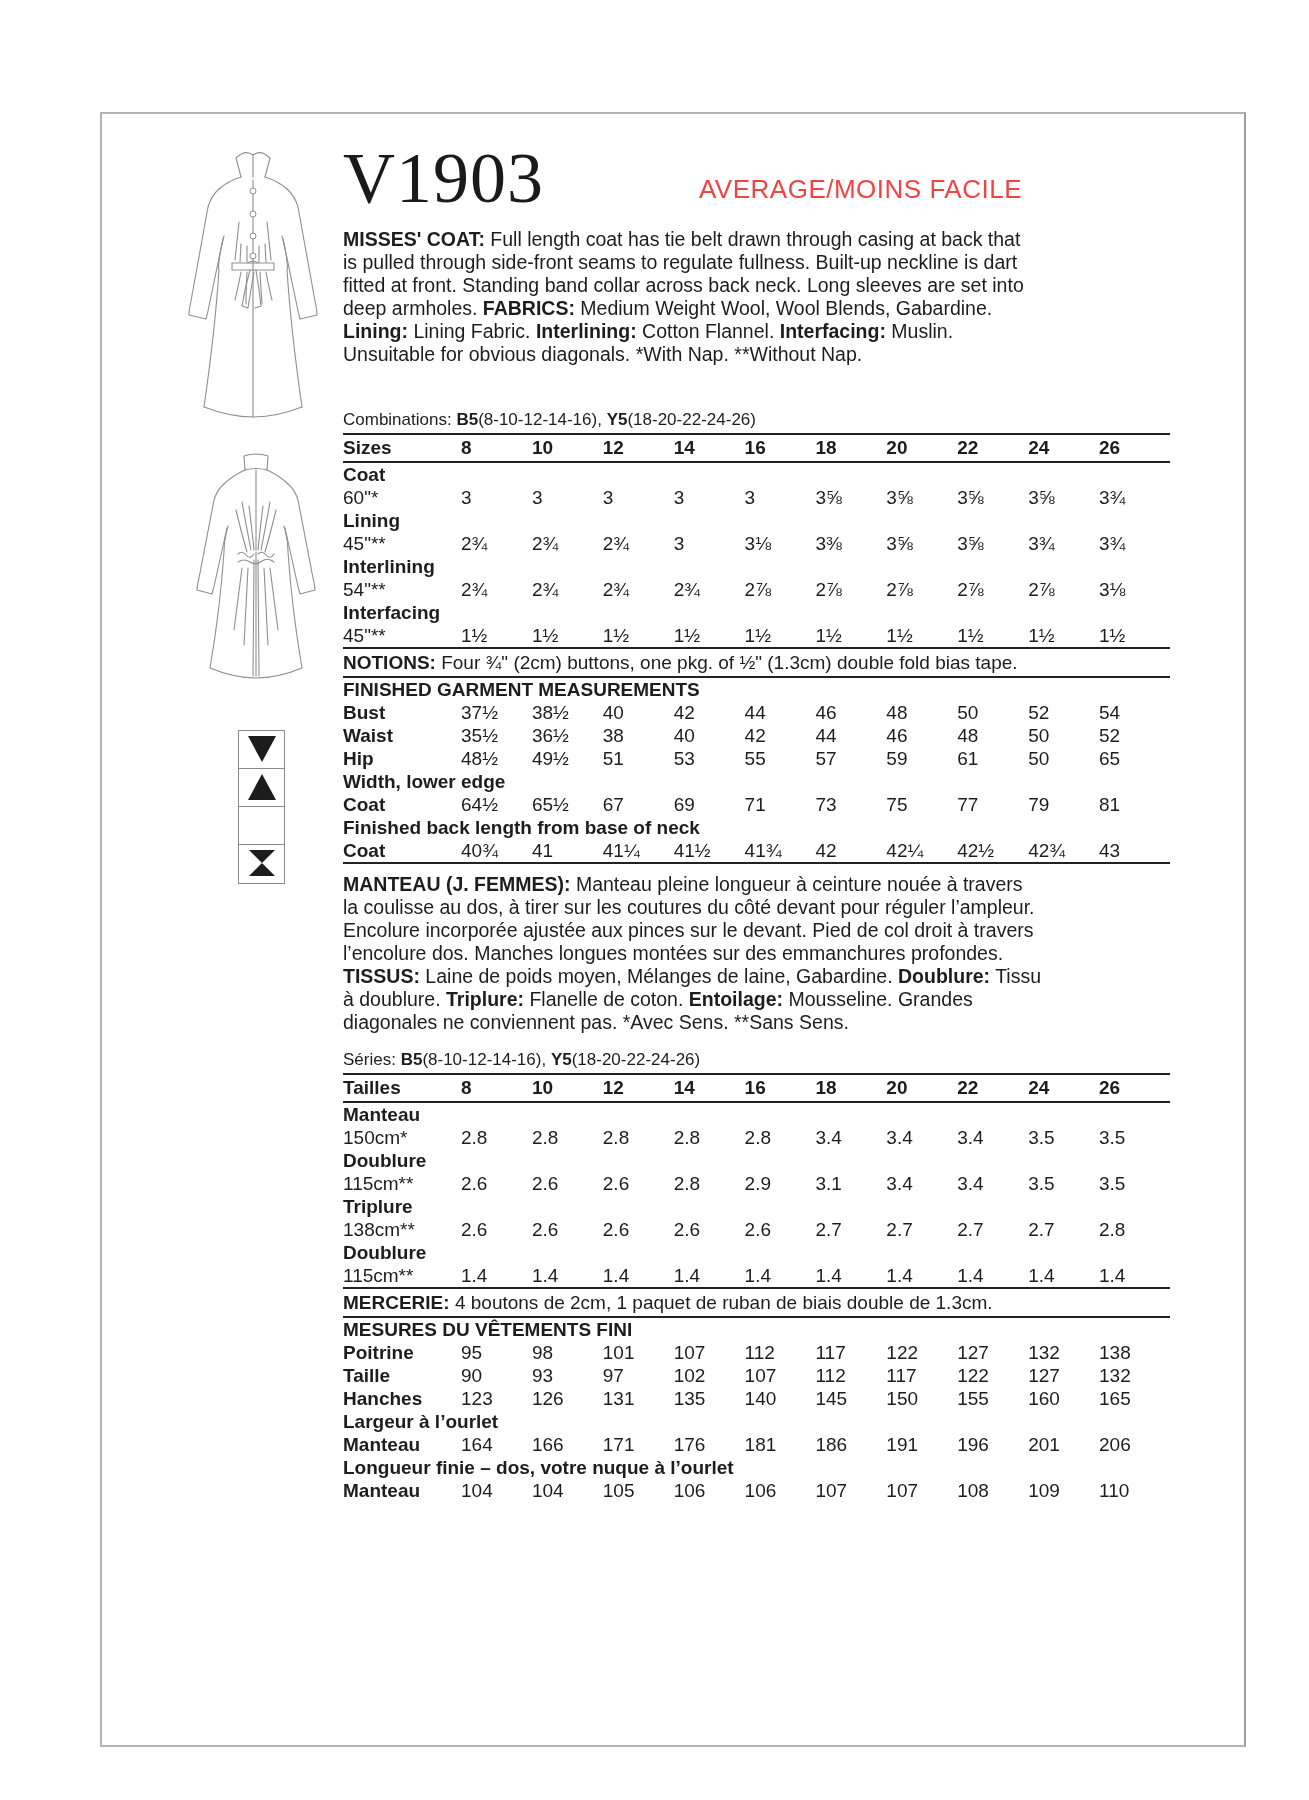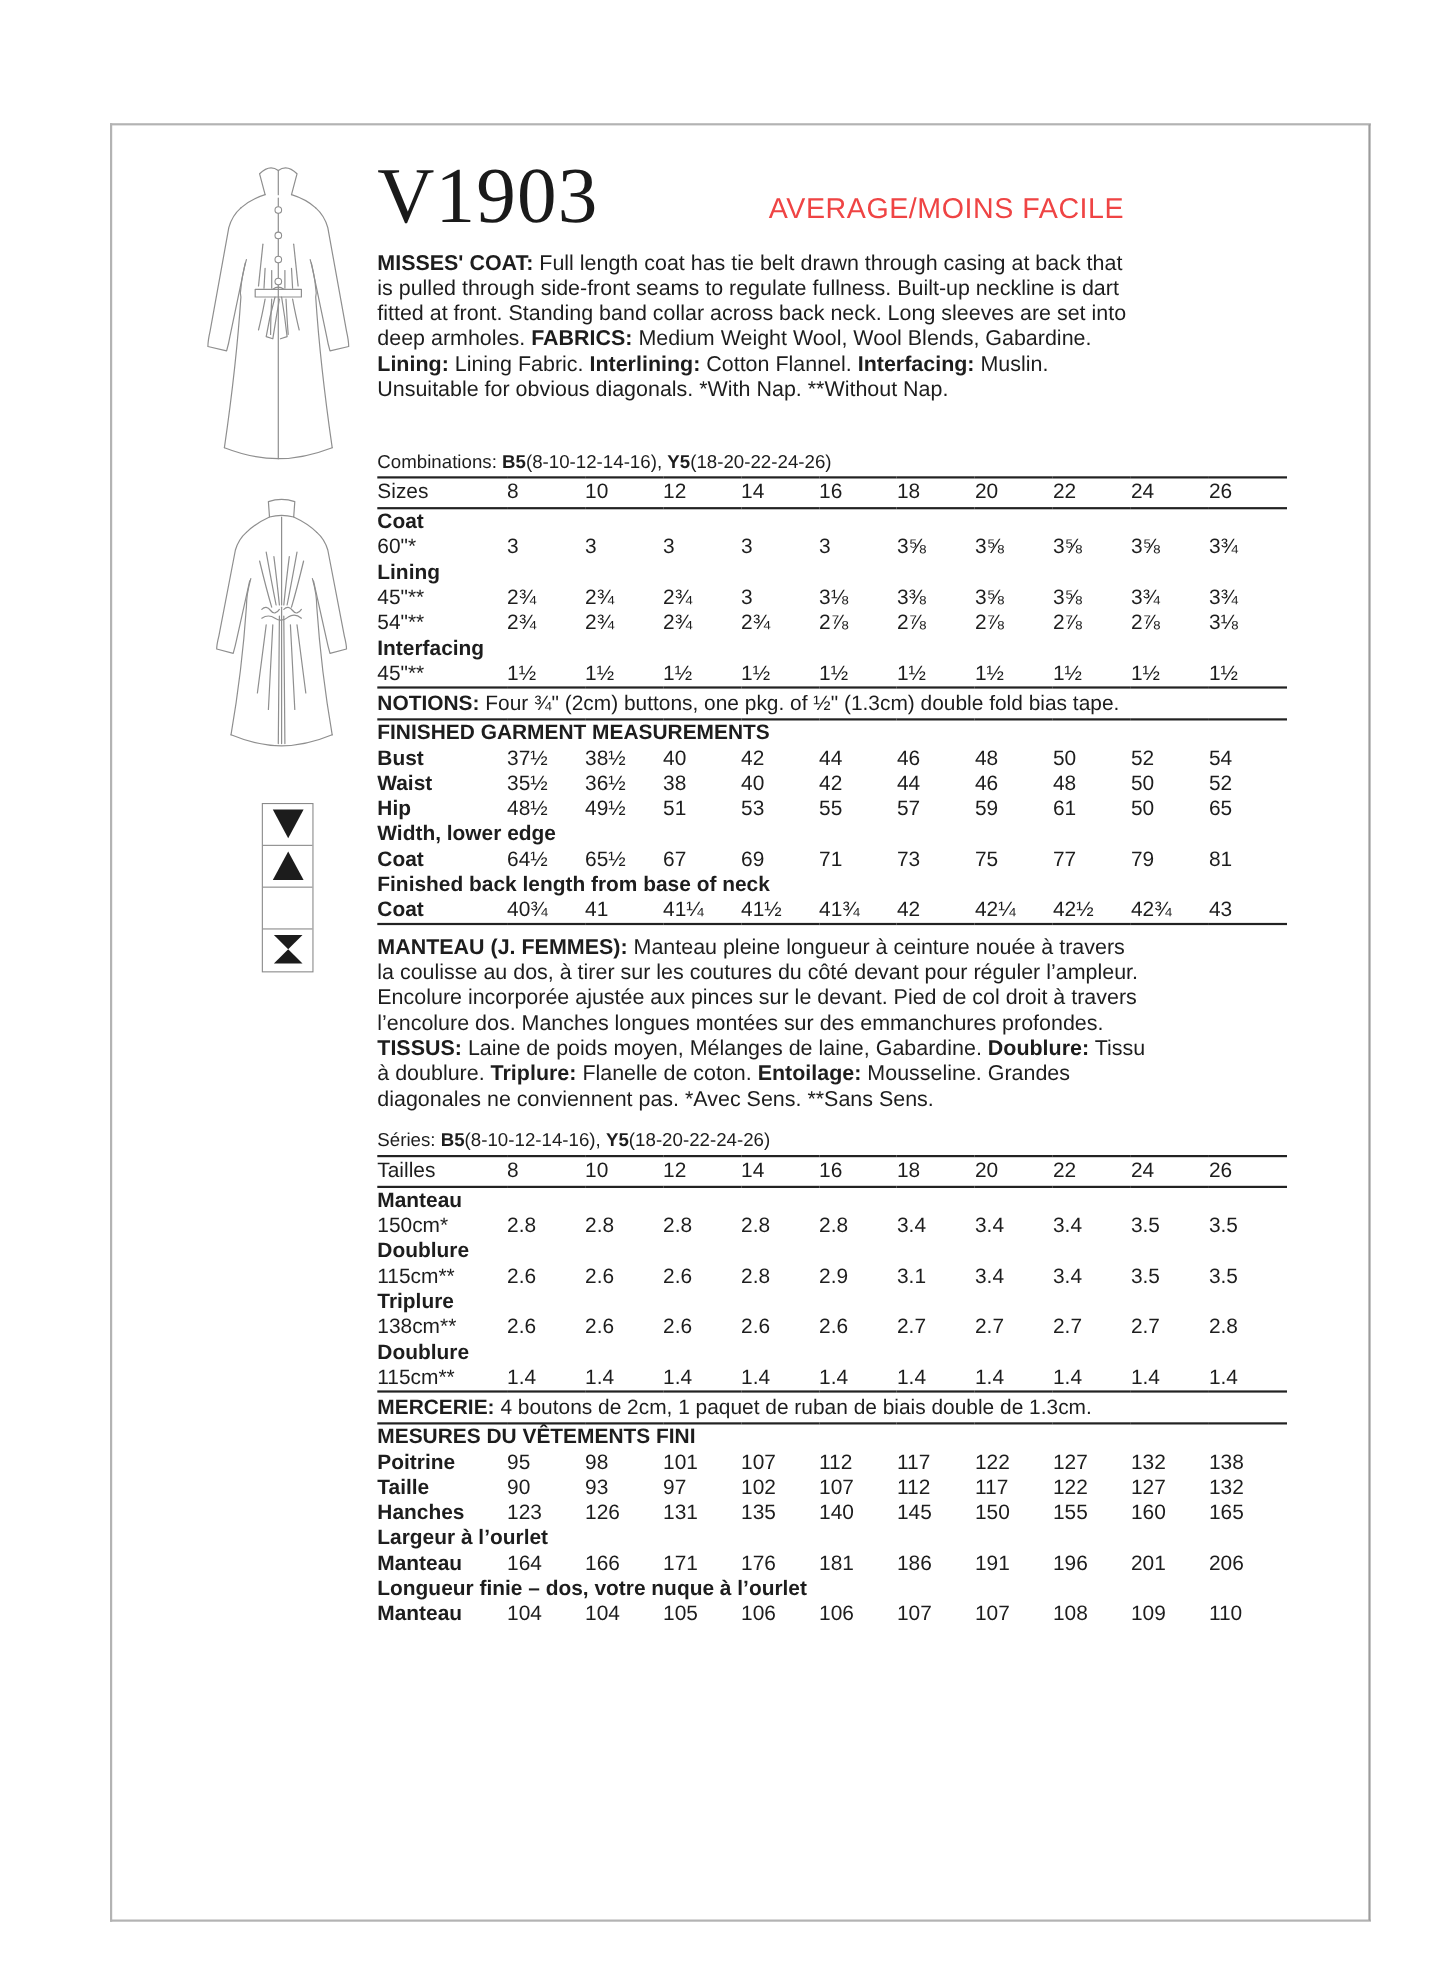--- a/index.html
+++ b/index.html
@@ -52,21 +52,21 @@
 
   .sizing-table {
     width: 827px; border-collapse: collapse; table-layout: fixed; margin-top: 2px;
   }
   .sizing-table td {
     font-size: 19px; line-height: 23px; padding: 0;
     white-space: nowrap; vertical-align: bottom; text-align: left;
   }
   .sizing-table td.lbl { width: 118px; }
   .sizing-table tr.hdr td {
-    font-weight: normal;
+    font-weight: bold;
     border-top: 2px solid #222; border-bottom: 2px solid #222;
     line-height: 26px;
   }
   .sizing-table tr.group td, .sizing-table tr.heading td { font-weight: bold; }
   .sizing-table tr.note td {
     border-top: 2px solid #222; border-bottom: 2px solid #222;
     line-height: 27px;
   }
   .sizing-table td.b { font-weight: bold; }
   .sizing-table.with-bottom { border-bottom: 2px solid #222; }
@@ -212,20 +212,23 @@
             <td>2¾</td>
             <td>2¾</td>
             <td>3</td>
             <td>3⅛</td>
             <td>3⅜</td>
             <td>3⅝</td>
             <td>3⅝</td>
             <td>3¾</td>
             <td>3¾</td>
           </tr>
+          <tr class="group">
+            <td class="lbl" colspan="11">Interlining</td>
+          </tr>
           <tr class="data">
             <td class="lbl">54"**</td>
             <td>2¾</td>
             <td>2¾</td>
             <td>2¾</td>
             <td>2¾</td>
             <td>2⅞</td>
             <td>2⅞</td>
             <td>2⅞</td>
             <td>2⅞</td>

